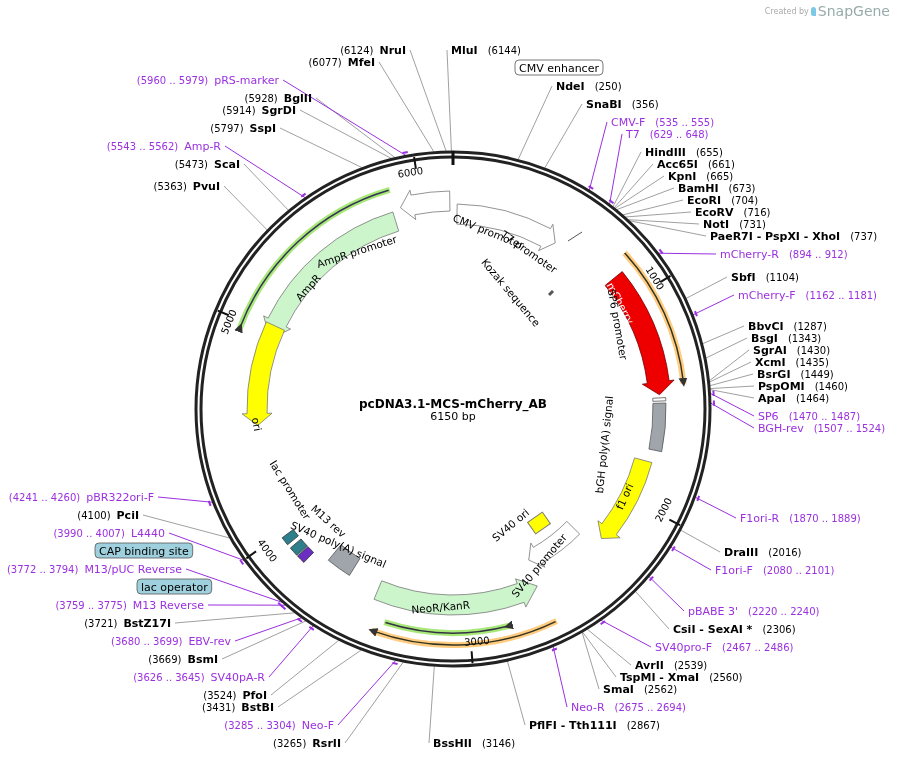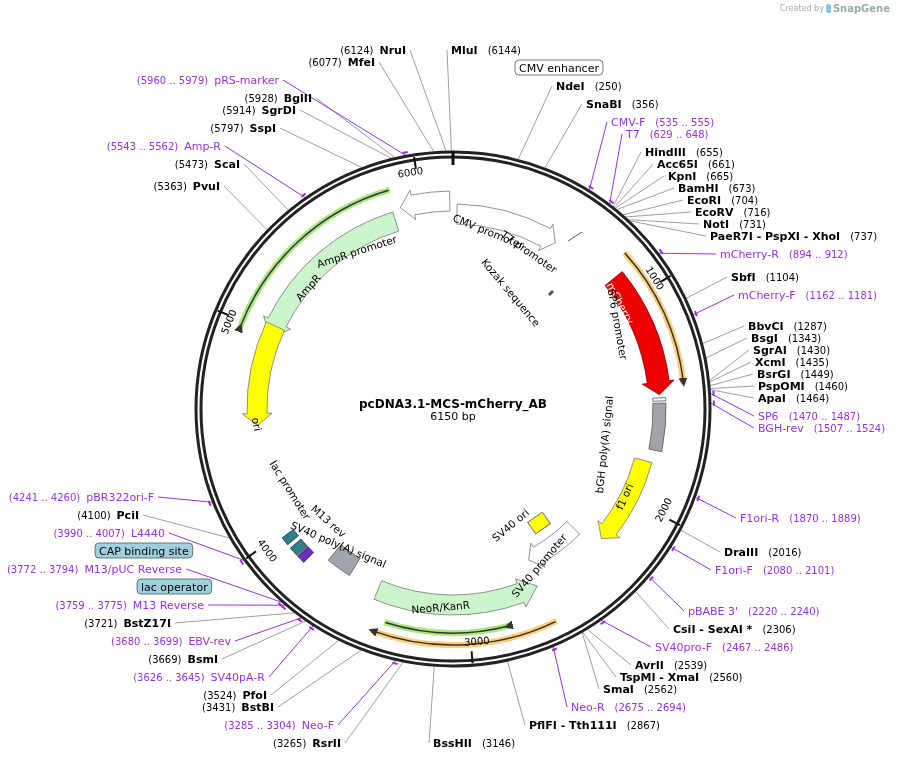--- a/index.html
+++ b/index.html
@@ -1,19 +1,19 @@
 <!DOCTYPE html>
 <html><head>
 <meta charset="utf-8">
 <style>
   html,body{margin:0;padding:0;background:#fff;}
   body{width:900px;height:760px;overflow:hidden;position:relative;font-family:"DejaVu Sans","Liberation Sans",sans-serif;}
   #map{position:absolute;left:0;top:0;}
   .credit{position:absolute;right:10px;top:3px;font-size:8px;color:#aaa;display:flex;align-items:center;gap:2px;}
-  .credit .brand{color:#9aa;font-size:10px;font-weight:bold;}
+  .credit .brand{color:#9aa;font-size:14px;}
   .credit .logo{display:inline-block;width:5px;height:9px;background:#7fc8e8;border-radius:3px 3px 0 3px;}
   svg text{font-family:"DejaVu Sans","Liberation Sans",sans-serif;}
   .site-name{font-weight:bold;font-size:11px;fill:#000;}
   .site-pos{font-size:10px;fill:#000;}
   .primer-name{font-size:11px;fill:#9b30e0;}
   .primer-pos{font-size:10px;fill:#9b30e0;}
   .feat-label{font-size:10.5px;fill:#000;}
   .title{font-weight:bold;font-size:12px;}
   .sub{font-size:11px;}
 </style>

